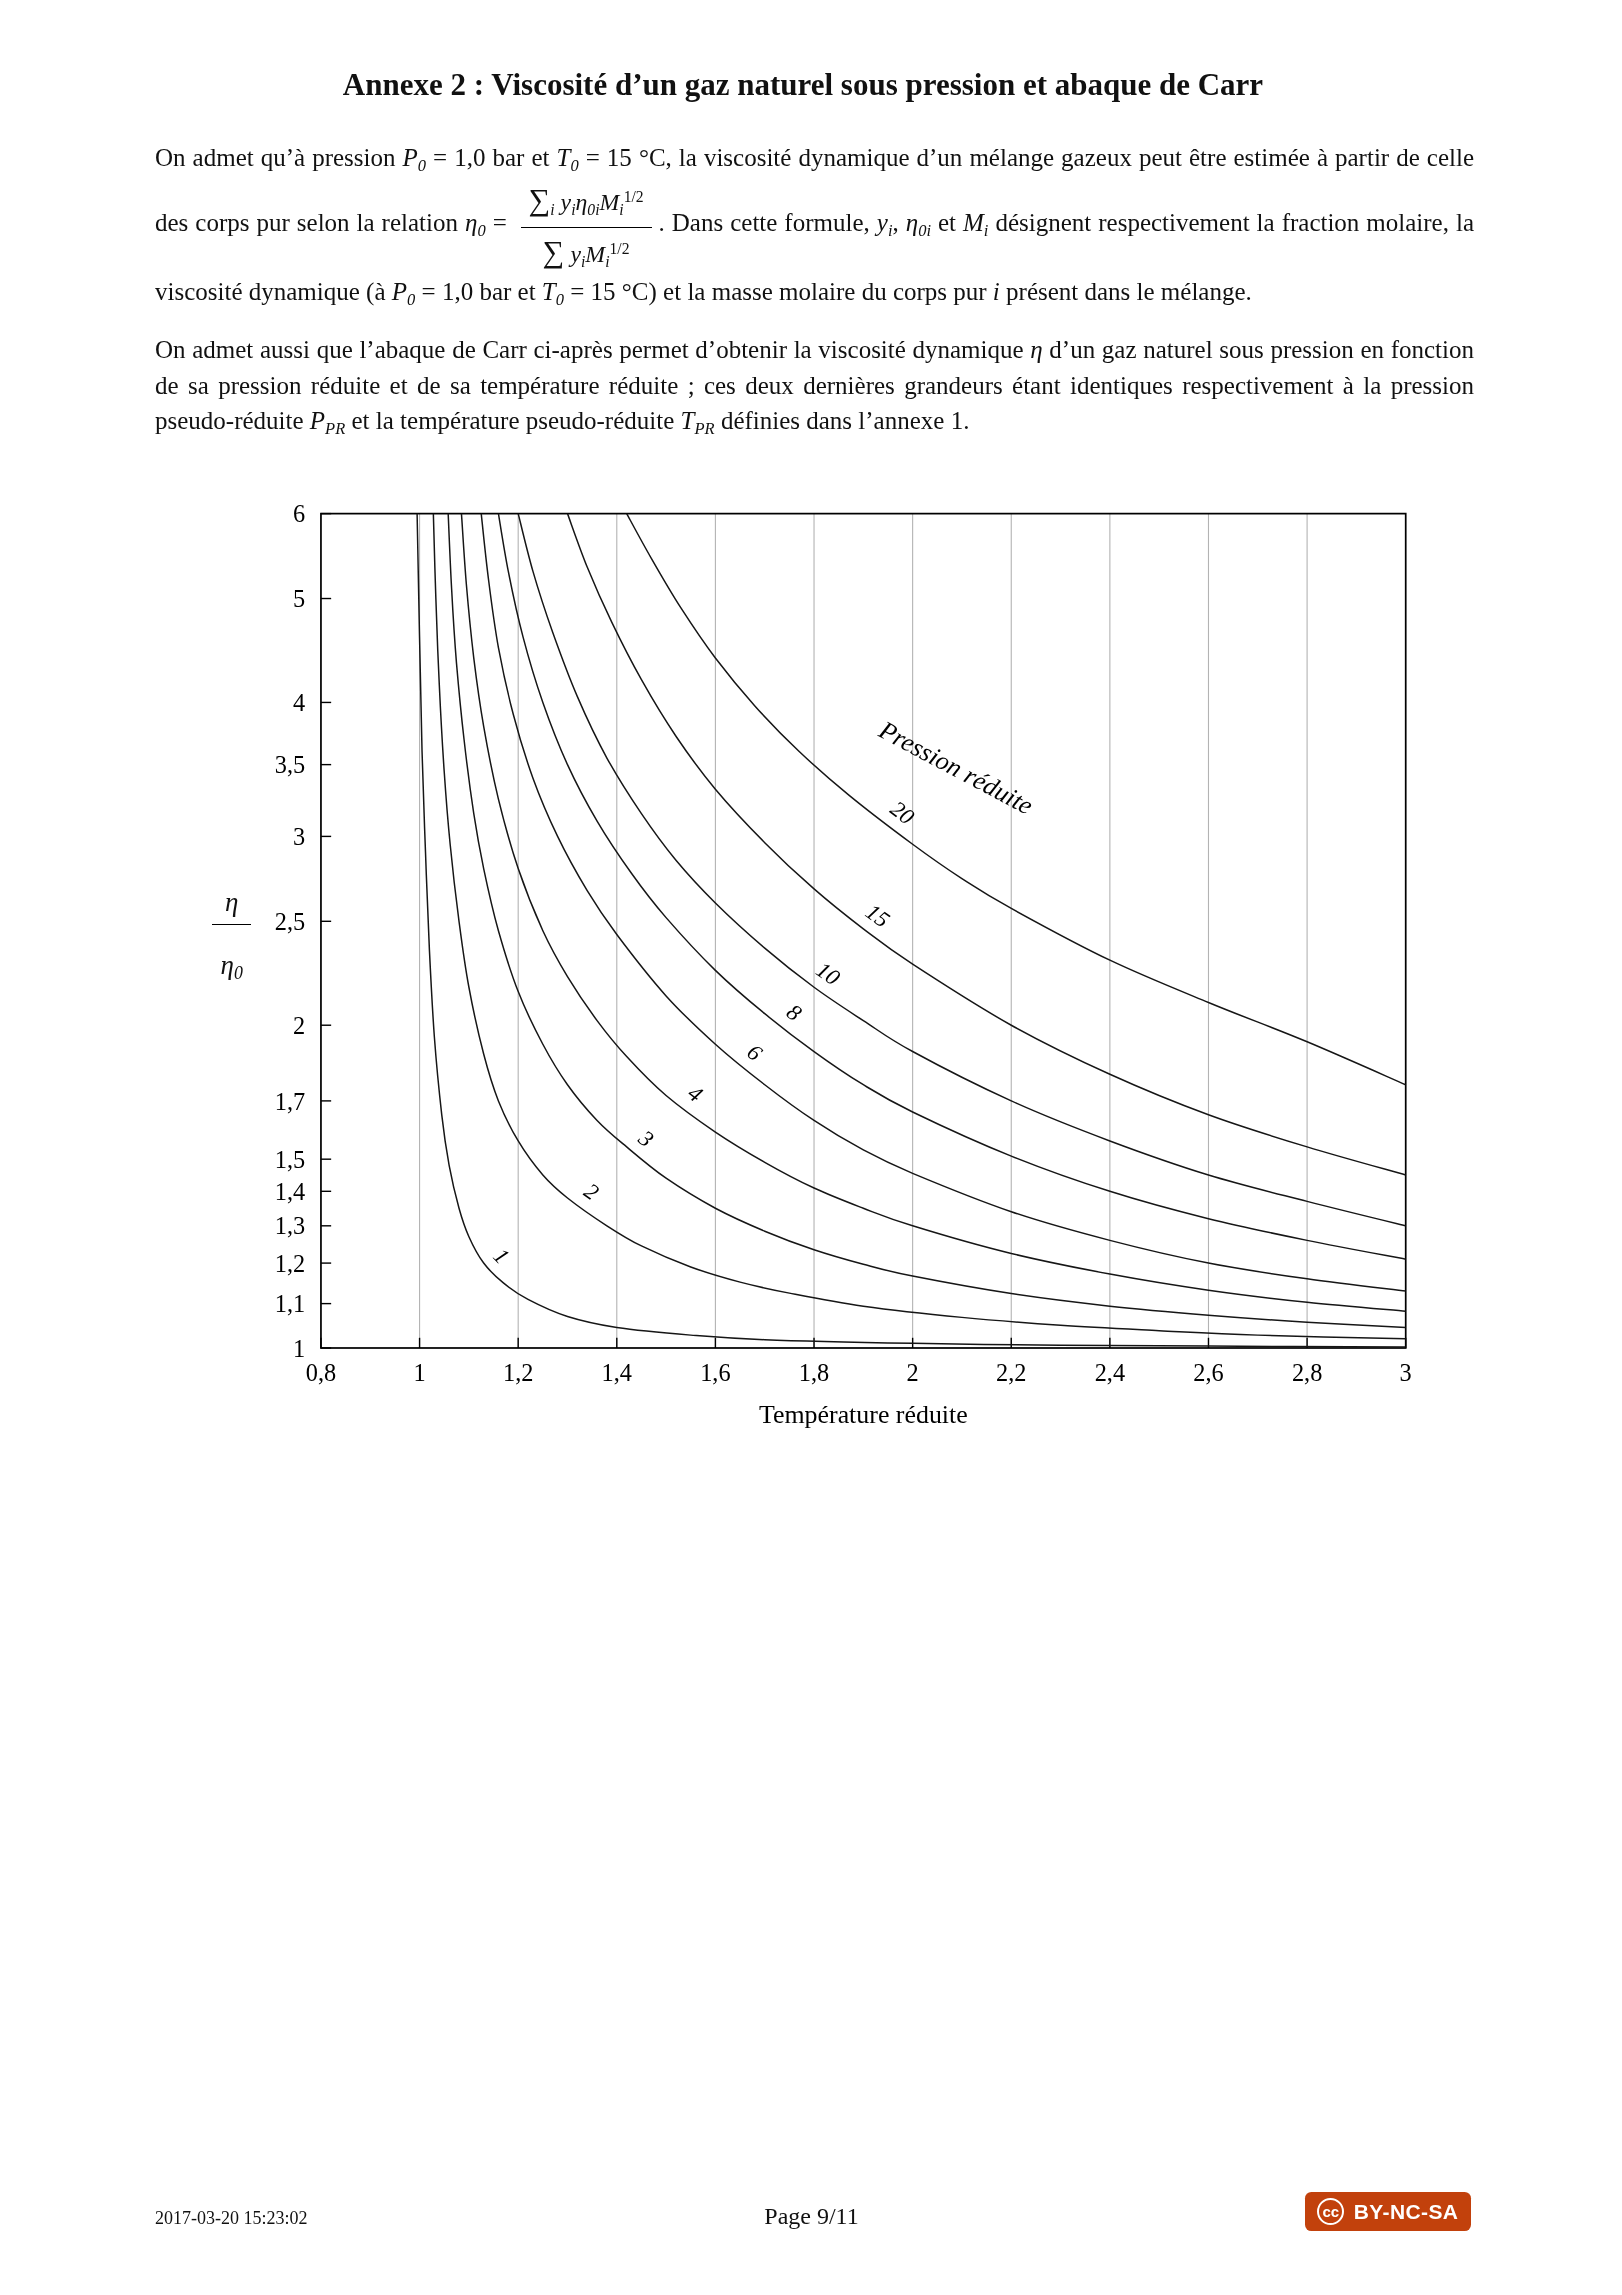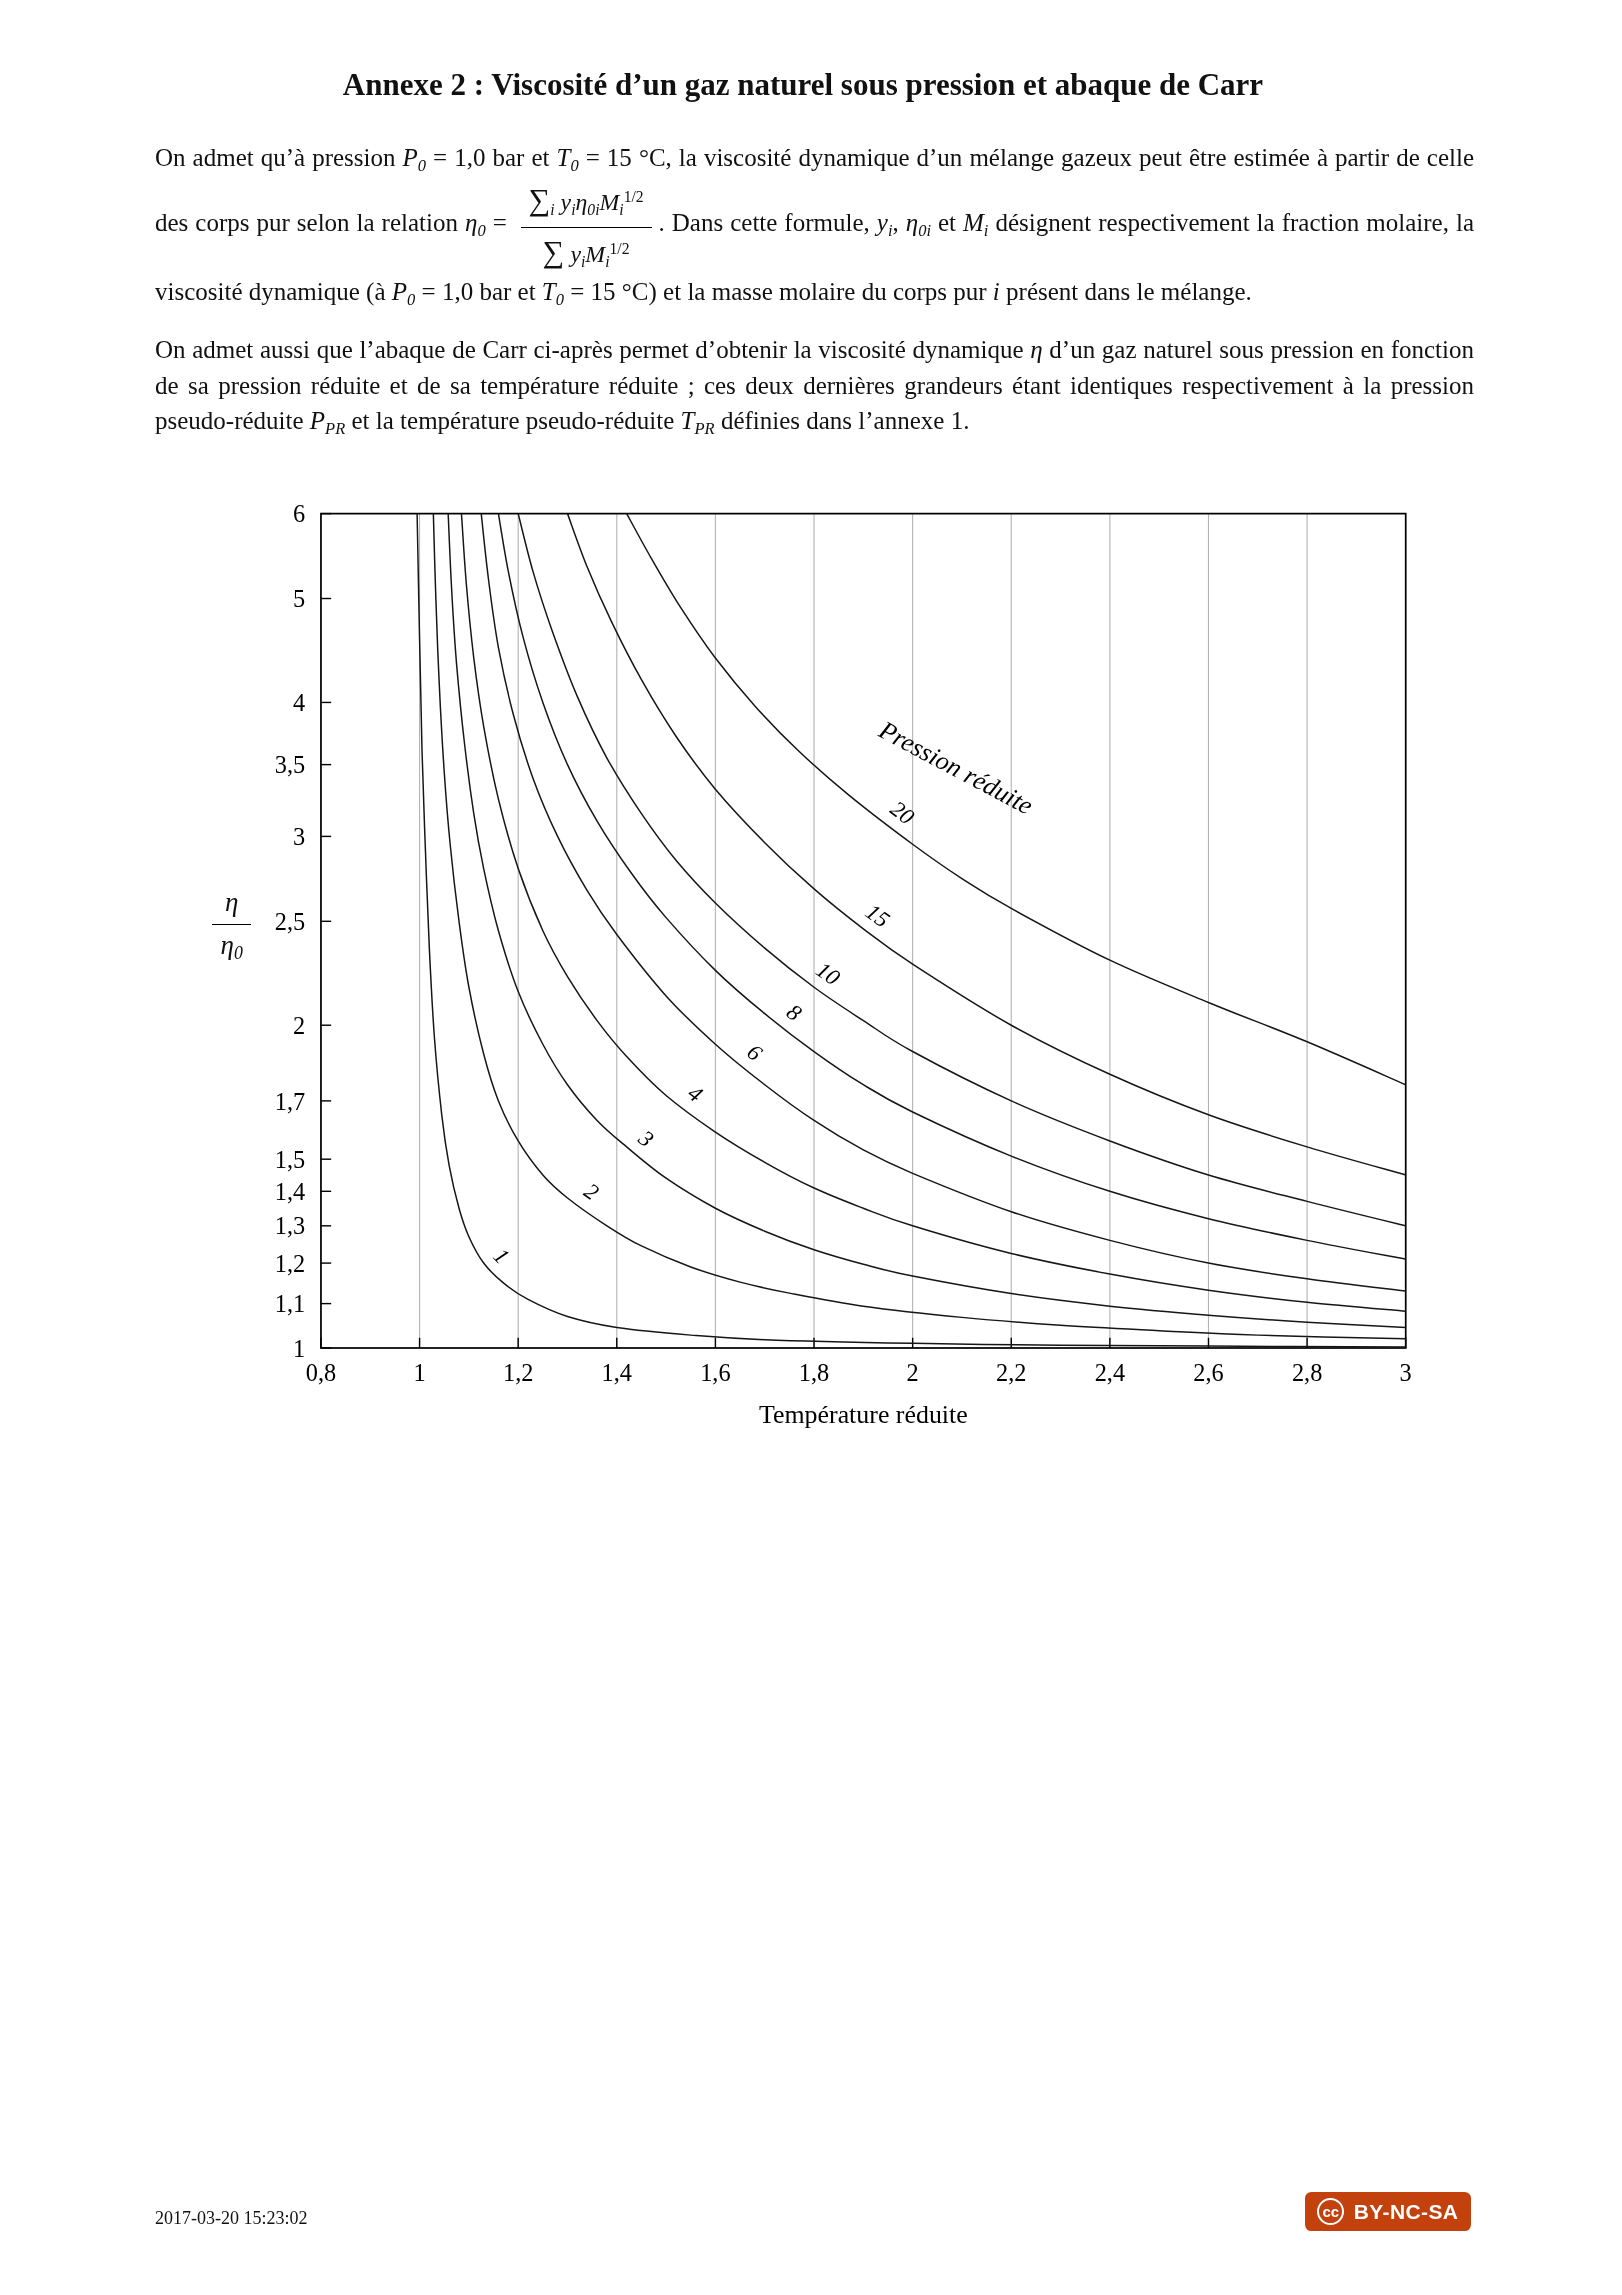--- a/index.html
+++ b/index.html
@@ -25,21 +25,21 @@
   .chart-wrap { position:absolute; left:203px; top:494px; width:1272px; height:989px; }
   #chart-host, #chart-host svg { position:absolute; left:0; top:0; }
 
   .tick   { font:31px "Liberation Serif",serif; }
   .clabel { font:italic 29px "Liberation Serif",serif; }
   .slabel { font:italic 33px "Liberation Serif",serif; }
   .xlabel { font:33px "Liberation Serif",serif; }
 
   .yfrac { position:absolute; left:9.4px; top:393px; text-align:center; font-size:27px; }
   .yfrac .fnum2 { display:block; border-bottom:1.9px solid #000; padding:0 12.6px 6.3px; }
-  .yfrac .fden2 { display:block; padding:4.7px 7.9px 0; }
+  .yfrac .fden2 { display:block; padding:4.7px 7.9px 0;margin-top:20px; }
 
   .f-time { position:absolute; left:155px; top:2208px; font-size:18px; }
   .f-page { position:absolute; left:0; top:2203px; width:1623px; text-align:center; font-size:24px; }
   .cc-badge { position:absolute; right:152px; top:2192px; height:39px; background:#c2410c;
               border-radius:6.3px; display:flex; align-items:center; padding:0 12.6px; gap:9.4px;
               text-decoration:none; cursor:pointer; }
   .cc-circle { width:27px; height:27px; border:2.4px solid #fff; border-radius:50%; color:#fff;
                display:flex; align-items:center; justify-content:center;
                font:bold 15px "Liberation Sans",sans-serif; }
   .cc-text { color:#fff; font:bold 21px "Liberation Sans",sans-serif; letter-spacing:0.4px; }
@@ -156,19 +156,20 @@
           <text class="xlabel" x="841" y="1184" text-anchor="middle">Température réduite</text>
         </svg>
       </div>
     <div class="yfrac">
       <span class="fnum2"><span class="mi">η</span></span>
       <span class="fden2"><span class="mi">η</span><span class="msub">0</span></span>
     </div>
   </div>
 
   <span class="f-time">2017-03-20 15:23:02</span>
+  <span class="f-page">Page 9/11</span>
   <a class="cc-badge">
     <span class="cc-circle">cc</span>
     <span class="cc-text">BY-NC-SA</span>
   </a>
 
 </div>
 
 
 </body></html>

